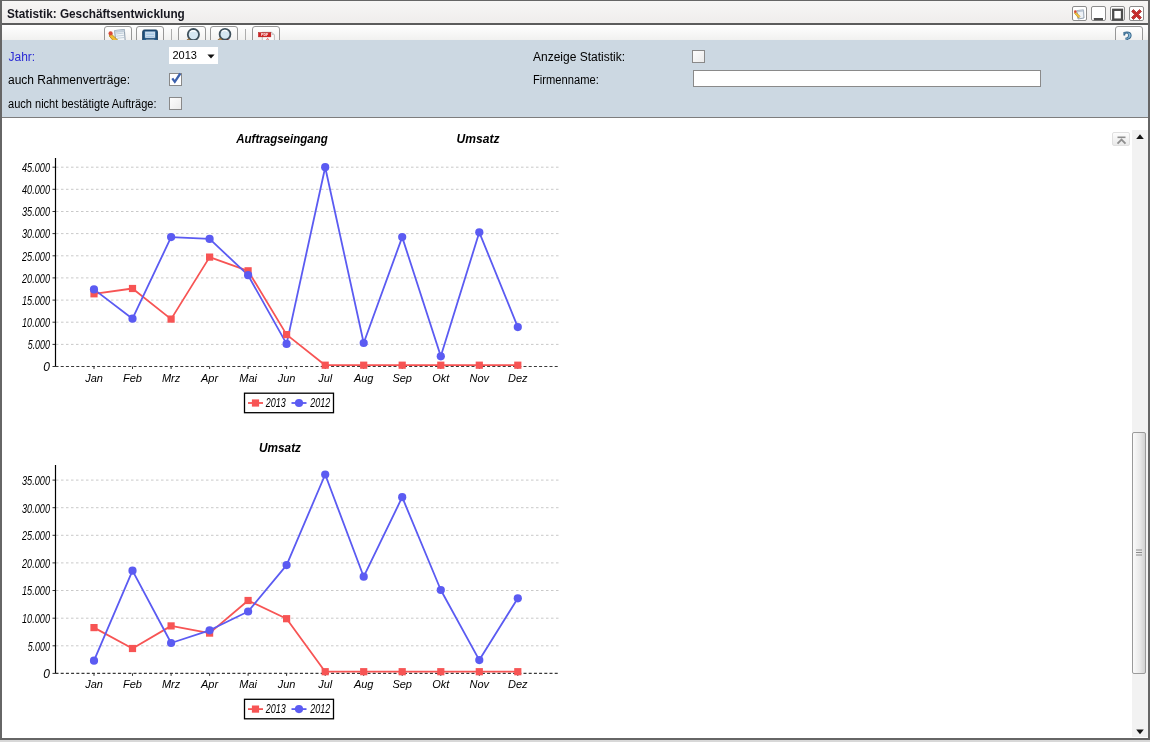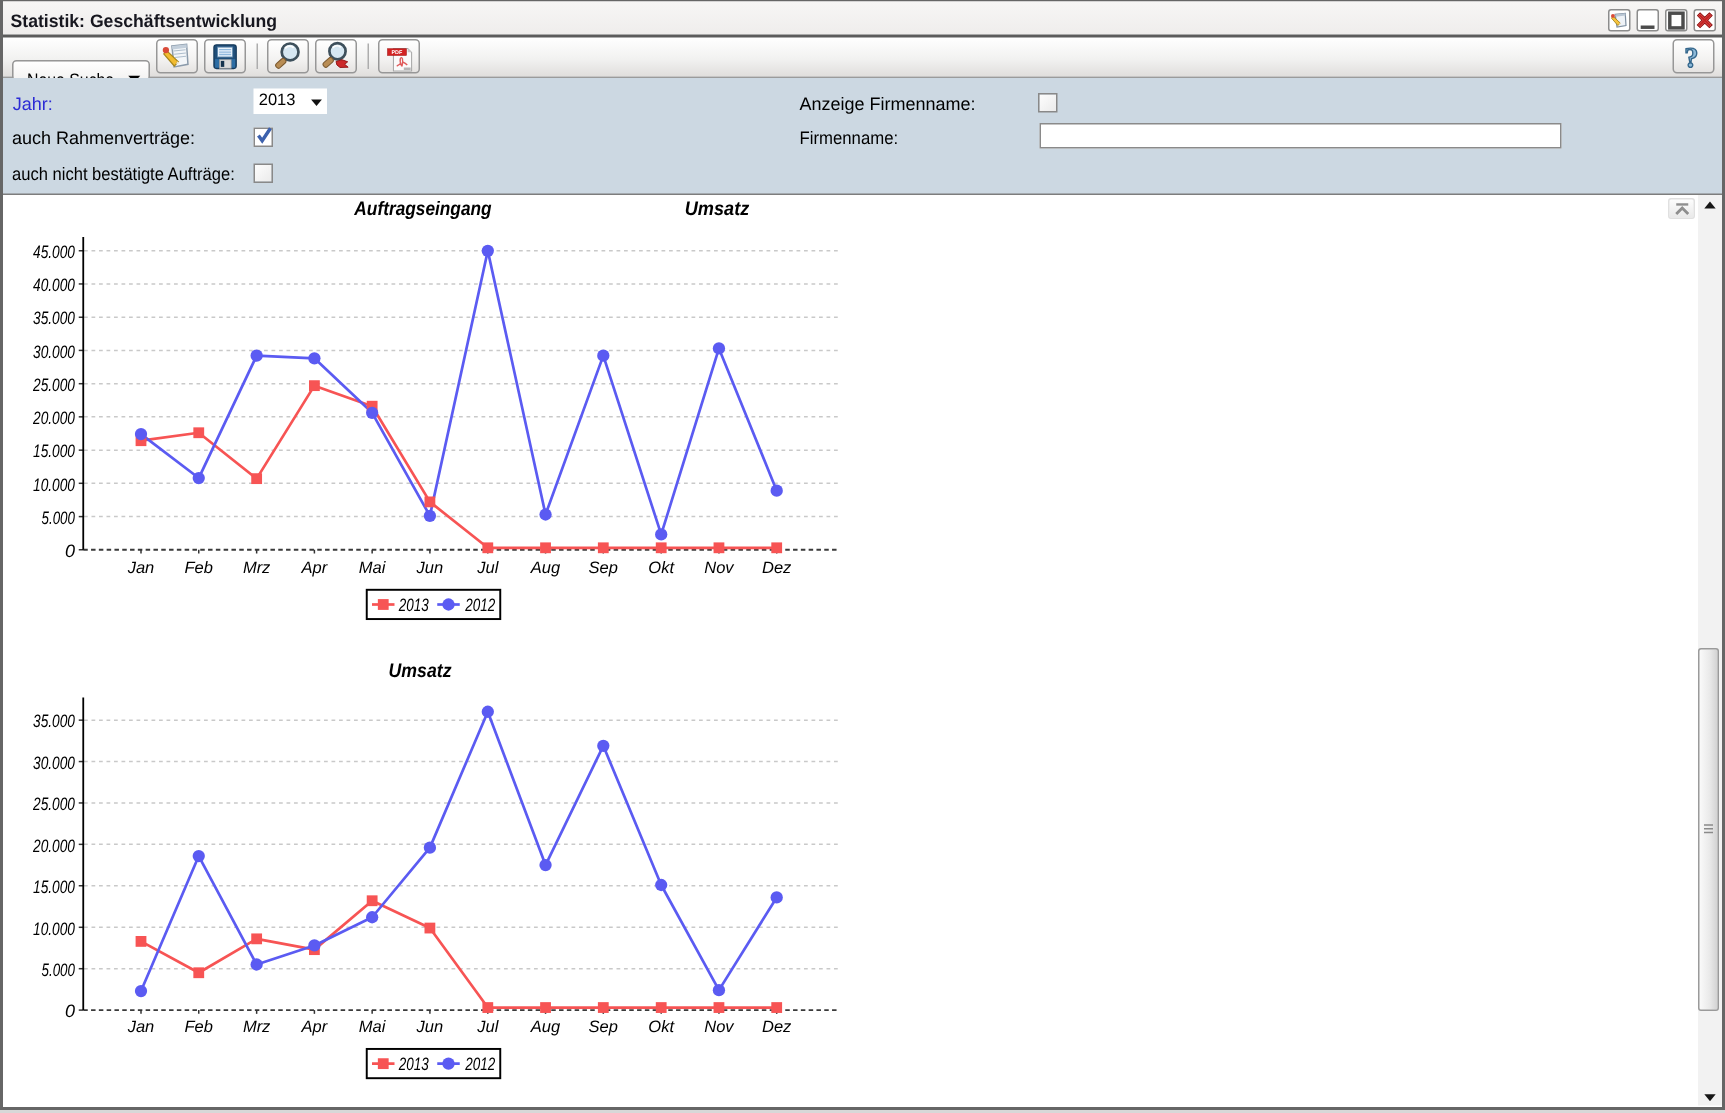--- a/index.html
+++ b/index.html
@@ -5,21 +5,21 @@
   html,body{margin:0;padding:0;}
   body{width:1150px;height:742px;overflow:hidden;font-family:"Liberation Sans",sans-serif;background:#d8d8d8;}
   .win{position:absolute;left:0;top:0;width:1150px;height:742px;}
   .frame{position:absolute;left:0;top:0;width:1146px;height:737px;border:2px solid #666;border-top:1px solid #666;background:#fff;}
   .titlebar{position:absolute;left:2px;top:1px;width:1146px;height:22px;background:linear-gradient(#f7f6f5,#efedec);border-bottom:2px solid #5c5c5c;}
   .title-text{position:absolute;left:5px;top:6px;font-size:12px;font-weight:bold;color:#17171f;transform:scaleX(0.98);transform-origin:0 50%;white-space:nowrap;}
   .wbtn{position:absolute;top:5px;width:13px;height:13px;background:#fff;border:1px solid #8c8c8c;border-radius:2px;}
   .toolbar{position:absolute;left:2px;top:26px;width:1146px;height:25px;background:linear-gradient(#fefefe 0%,#f1f1f0 55%,#e0dedc 100%);border-bottom:1px solid #9b9b9b;}
   .tbtn{position:absolute;top:0px;height:21px;background:linear-gradient(#fff,#f3f2f1 60%,#e5e3e1);border:1px solid #979797;border-radius:3px;}
   .tsep{position:absolute;top:3px;width:1px;height:17px;background:#adadad;}
-  .formarea{position:absolute;left:2px;top:52px;width:1146px;height:77px;background:#ccd8e2;border-bottom:1px solid #7d7d7d;}
+  .formarea{position:absolute;left:2px;top:40px;width:1146px;height:77px;background:#ccd8e2;border-bottom:1px solid #7d7d7d;}
   .flabel{position:absolute;font-size:12px;color:#000;white-space:nowrap;transform-origin:0 50%;}
   .cb{position:absolute;width:11px;height:11px;background:linear-gradient(135deg,#fdfdfd,#ebebeb);border:1px solid #898989;}
   .content{position:absolute;left:2px;top:130px;width:1130px;height:607px;background:#ffffff;font-style:italic;}
   .sbar{position:absolute;left:1132px;top:130px;width:15.5px;height:607px;background:#f2f2f2;}
   .sthumb{position:absolute;left:0px;top:302px;width:12px;height:240px;background:linear-gradient(90deg,#fafafa,#eaeaea 55%,#d2d2d2);border:1px solid #9a9a9a;border-radius:2px;}
 </style>
 </head>
 <body>
 <div class="win">
  <div class="frame"></div>
@@ -114,21 +114,21 @@
  </div>
 
  <div class="formarea">
    <div class="flabel" style="left:6.5px;top:10px;color:#2b2bd5;">Jahr:</div>
    <div style="position:absolute;left:167px;top:7px;width:49px;height:17px;background:#fff;">
      <span style="position:absolute;left:3.5px;top:2px;font-size:11px;">2013</span>
      <svg style="position:absolute;left:37.5px;top:7px;" width="8" height="5" viewBox="0 0 8 5">
           <path d="M0.4 0.4 L7.6 0.4 L4 4.6 Z" fill="#111"></path>
         </svg>
    </div>
-   <div class="flabel" style="left:531px;top:10px;">Anzeige Firmenname:</div>
+   <div class="flabel" style="left:531px;top:10px;">Anzeige Statistik:</div>
    <div class="cb" style="left:689.5px;top:10px;"></div>
 
    <div class="flabel" style="left:6px;top:33px;">auch Rahmenverträge:</div>
    <div class="cb" style="left:166.5px;top:32.5px;background:#fff;">
      <svg style="position:absolute;left:0px;top:-2px;" width="13" height="14" viewBox="0 0 13 14">
        <path d="M2.3 6.3 L4.8 9.8 L10.3 1.5" fill="none" stroke="#3c61ad" stroke-width="2.3"></path>
      </svg>
    </div>
    <div class="flabel" style="left:530.5px;top:33px;transform:scaleX(0.93);">Firmenname:</div>
    <div style="position:absolute;left:691px;top:29.5px;width:346px;height:15px;background:#fff;border:1px solid #8a8a8a;"></div>

